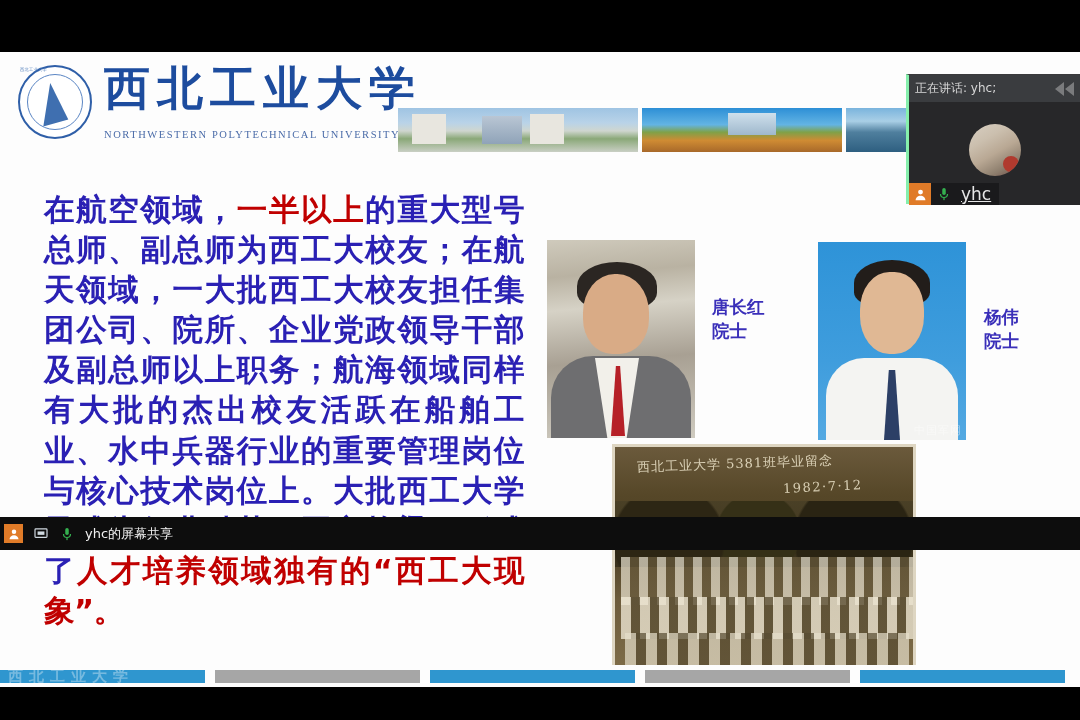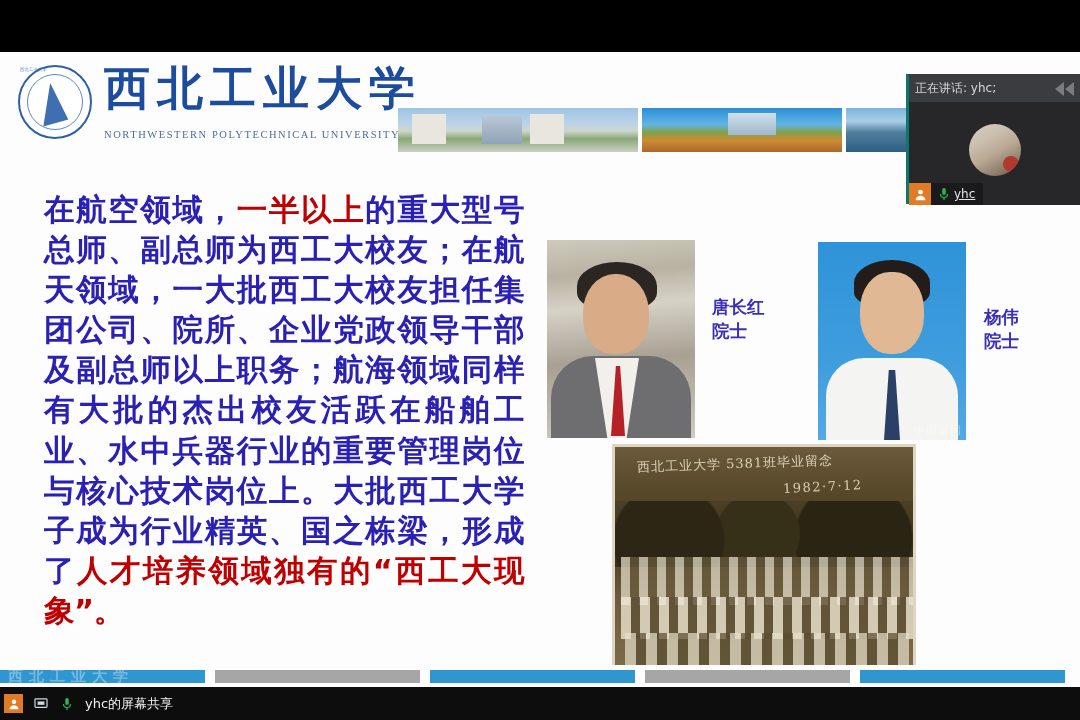--- a/index.html
+++ b/index.html
@@ -5,21 +5,21 @@
   * { box-sizing: border-box; margin: 0; padding: 0; }
   html, body {
     width: 1080px; height: 720px;
     background: #000;
     font-family: "Liberation Sans", "DejaVu Sans", sans-serif;
     overflow: hidden;
   }
 
   #screen {
     position: relative;
-    width: 1080px; height: 720px;
+    width: 1080px; height: 550px;
     background: #000;
   }
 
   
   #slide {
     position: absolute;
     left: 0; top: 52px;
     width: 1080px; height: 635px;
     background: #fdfdfd;
     overflow: hidden;
@@ -277,21 +277,21 @@
     font-weight: 700;
     pointer-events: none;
   }
 
   
   #video-panel {
     position: absolute;
     left: 906px; top: 74px;
     width: 174px; height: 130px;
     background: #2b2b2d;
-    border-left: 3px solid #0f766e;
+    border-left: 3px solid #86efac;
     border-top: 1px solid #3a3a3c;
   }
   .vp-header {
     height: 27px;
     background: #3a3c3f;
     display: flex;
     align-items: center;
     padding: 0 6px;
     justify-content: space-between;
   }
@@ -341,23 +341,23 @@
   }
   .np-person {
     width: 22px; height: 22px;
     background: #e07b28;
     display: flex; align-items: center; justify-content: center;
     flex: 0 0 auto;
   }
   .np-person svg { display:block; }
   .np-mic { width: 18px; display:flex;align-items:center;justify-content:center;flex:0 0 auto;margin-left:4px;}
   .np-name {
-    font-size: 12px;
+    font-size: 17px;
     color: #e6e6e6;
-    margin-left: 1px;
+    margin-left: 8px;
     font-family: "DejaVu Sans", sans-serif;
     text-decoration: underline;
   }
 
   
   #taskbar {
     position: absolute;
     left: 0; bottom: 0;
     width: 1080px; height: 33px;
     background: #0d0d0d;

